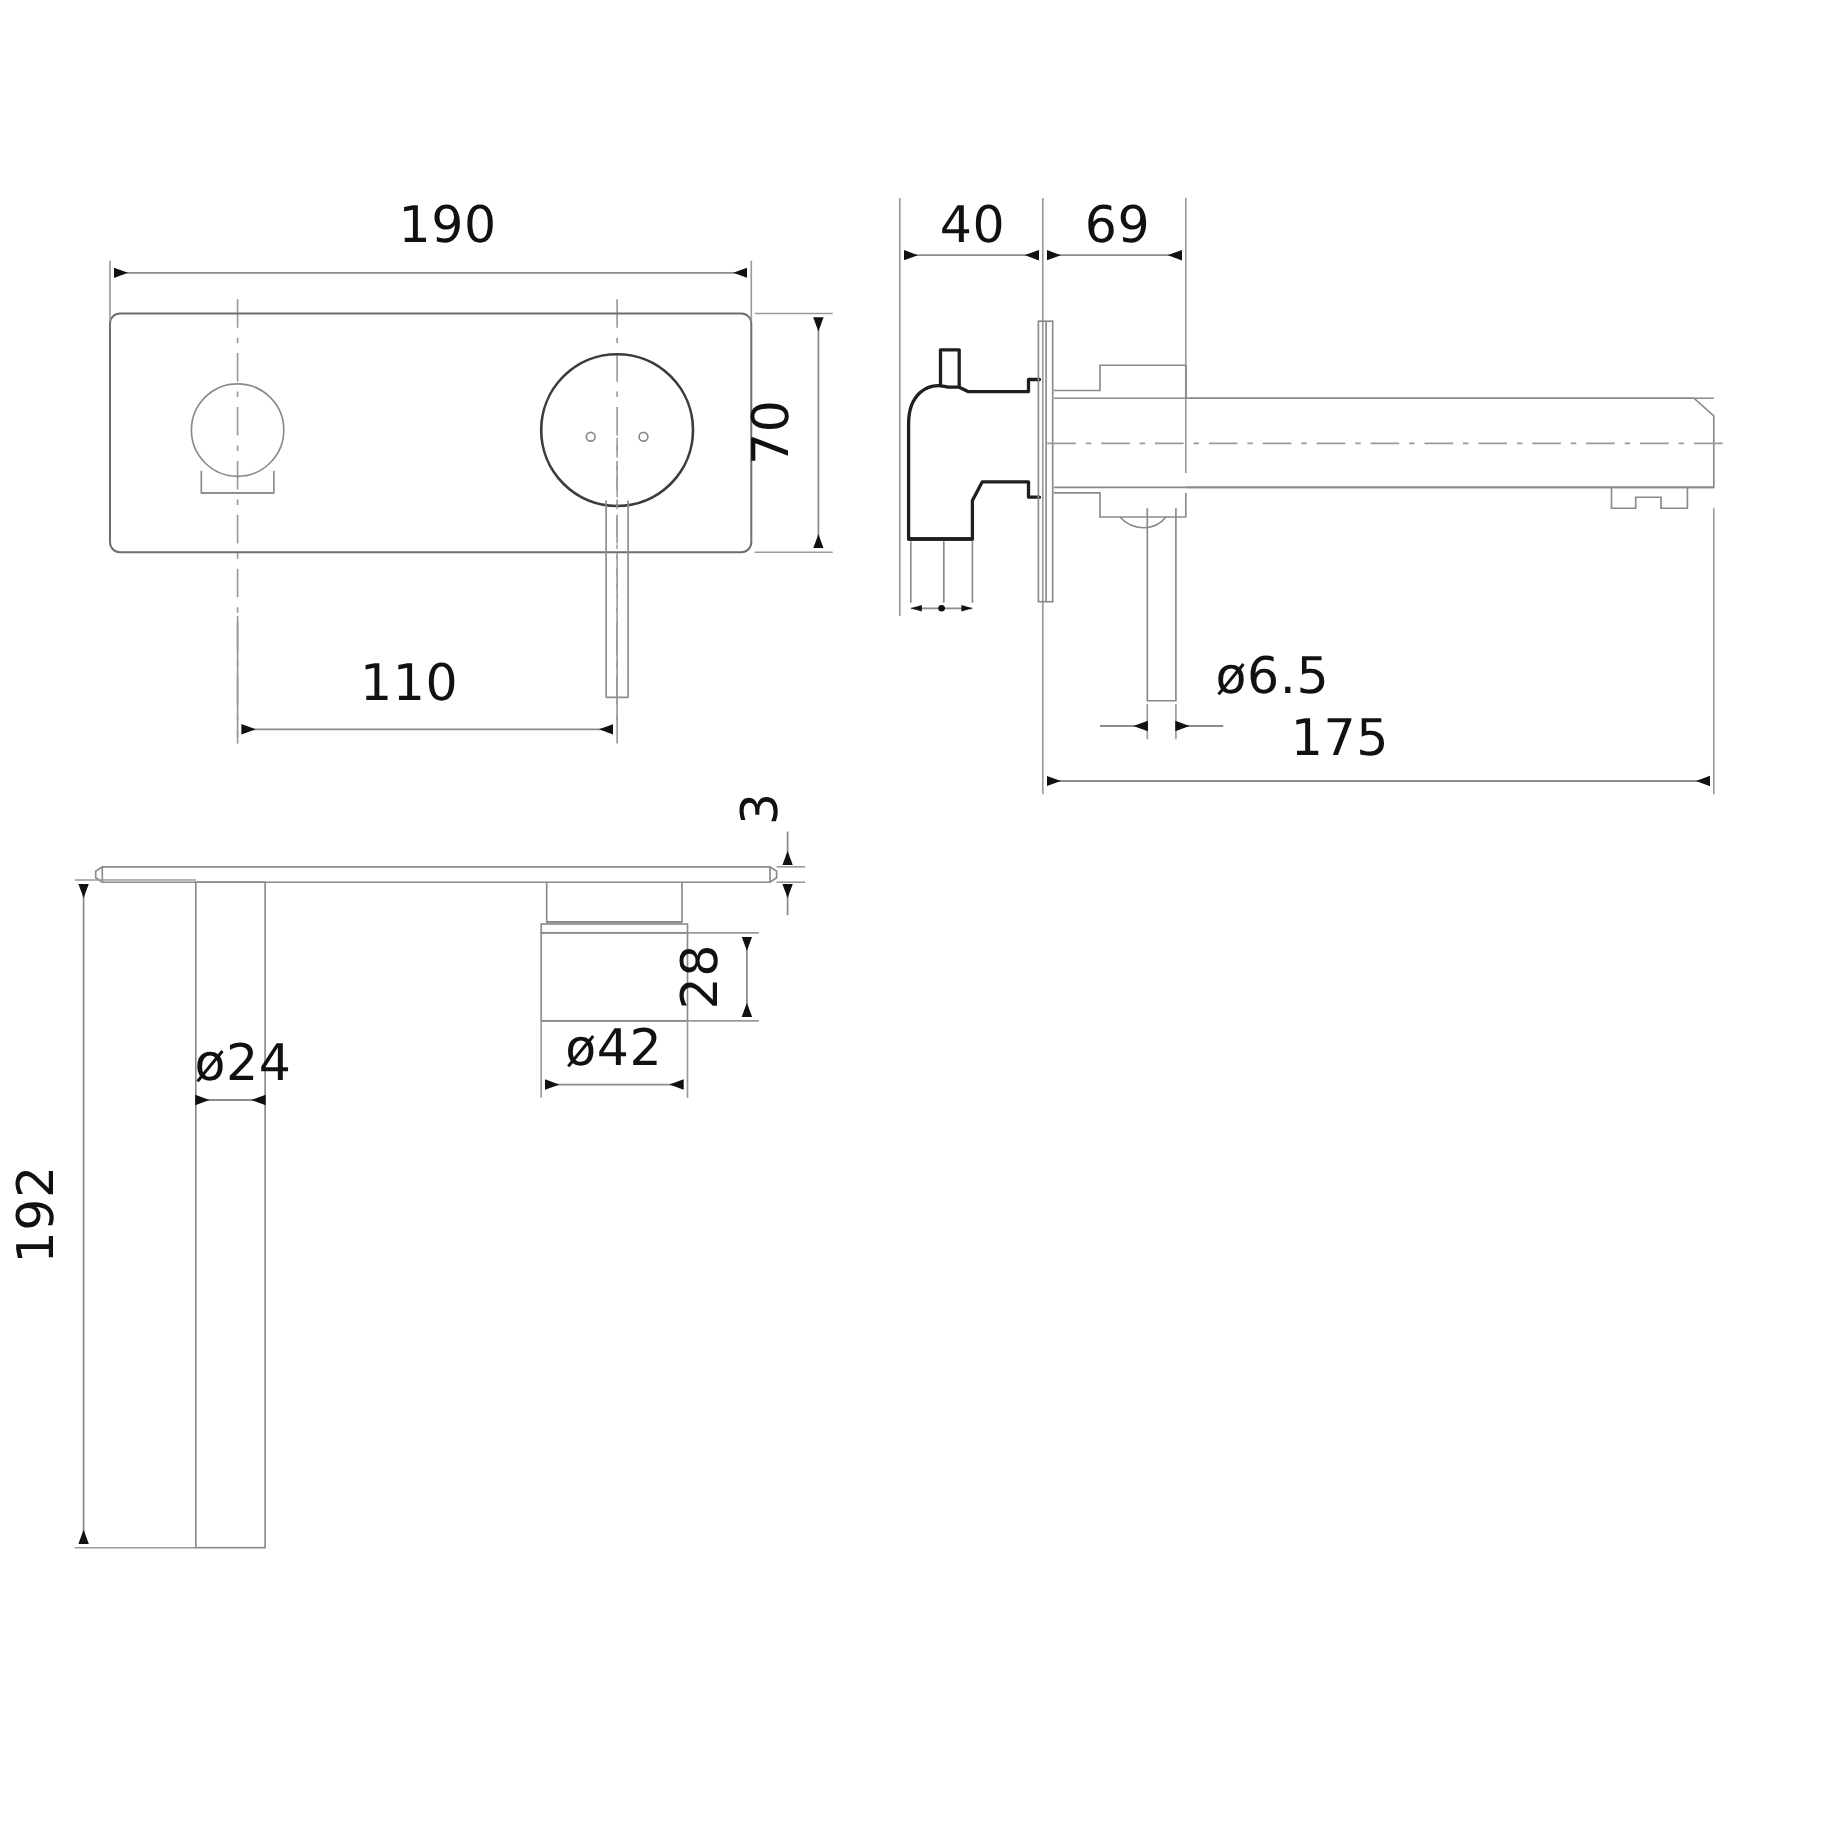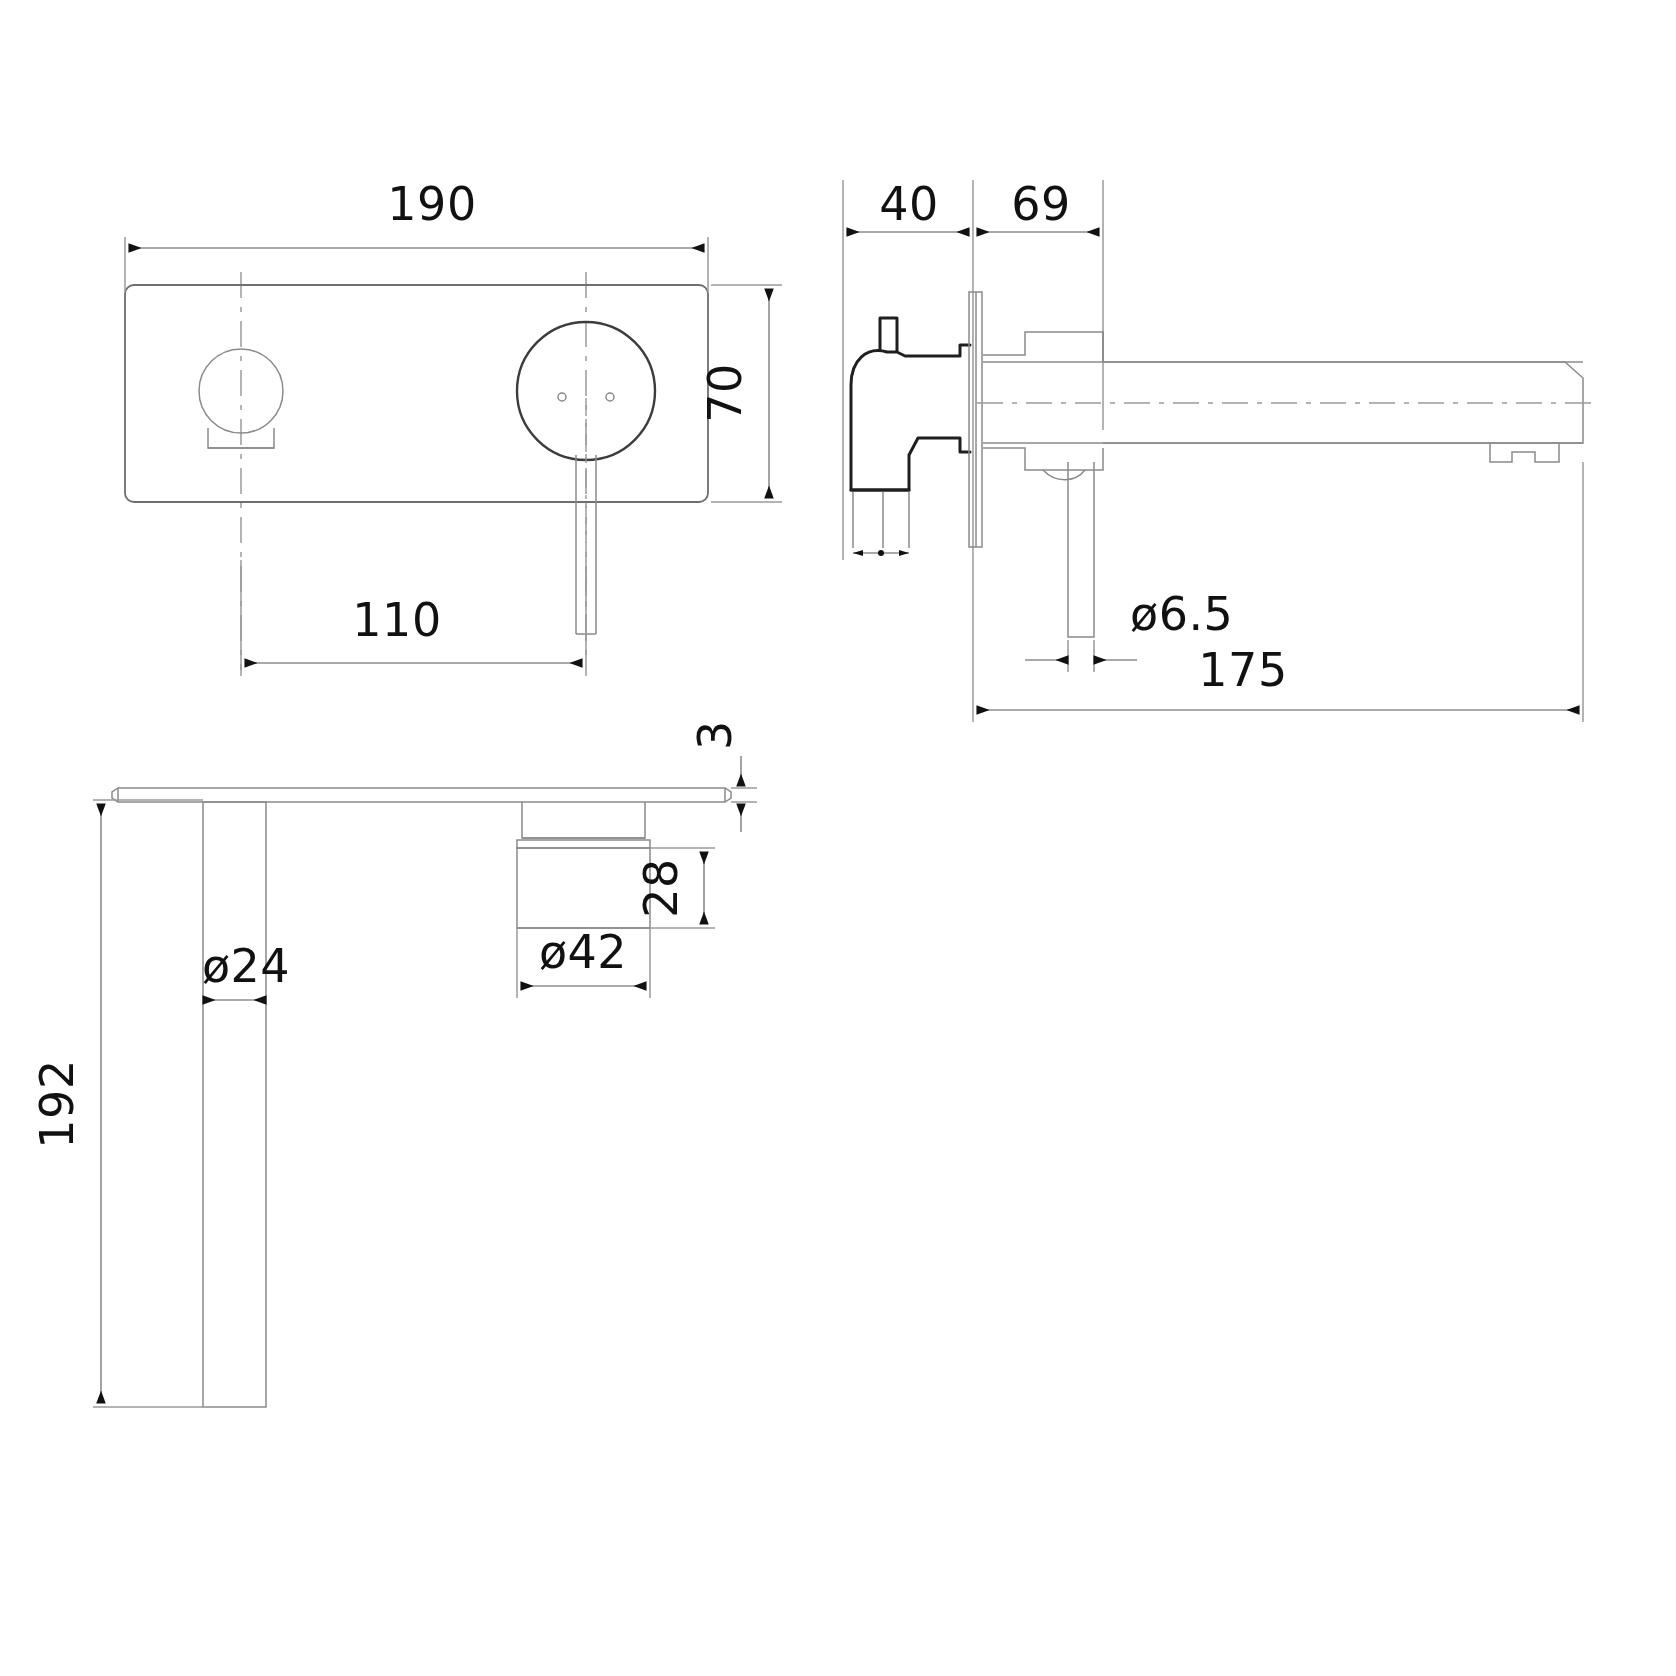--- a/index.html
+++ b/index.html
@@ -13,21 +13,20 @@
     height: 1676px;
     font-family: "DejaVu Sans", "Liberation Sans", sans-serif;
     overflow: hidden;
     position: relative;
   }
   #drawing-root {
     position: absolute;
     top: 0; left: 0;
     width: 1444px;
     height: 1676px;
-    margin-left: 25px;
   }
   svg#cad {
     display: block;
     width: 1676px;
     height: 1676px;
     background: #ffffff;
   }
   .obj       { fill: none; stroke: #3c3c3c; stroke-width: 2.4; stroke-linejoin: miter; stroke-linecap: butt; }
   .obj-thin  { fill: none; stroke: #6e6e6e; stroke-width: 1.8; }
   .obj-hair  { fill: none; stroke: #8a8a8a; stroke-width: 1.5; }

